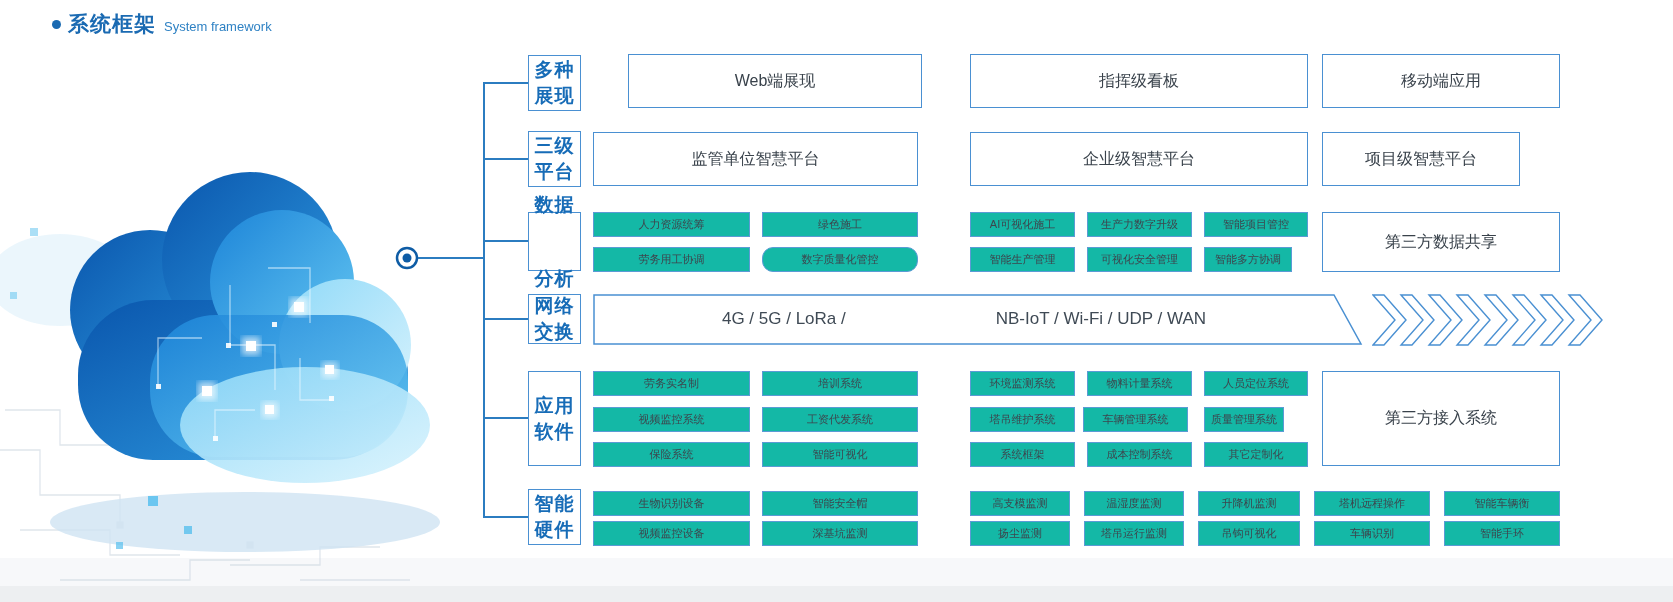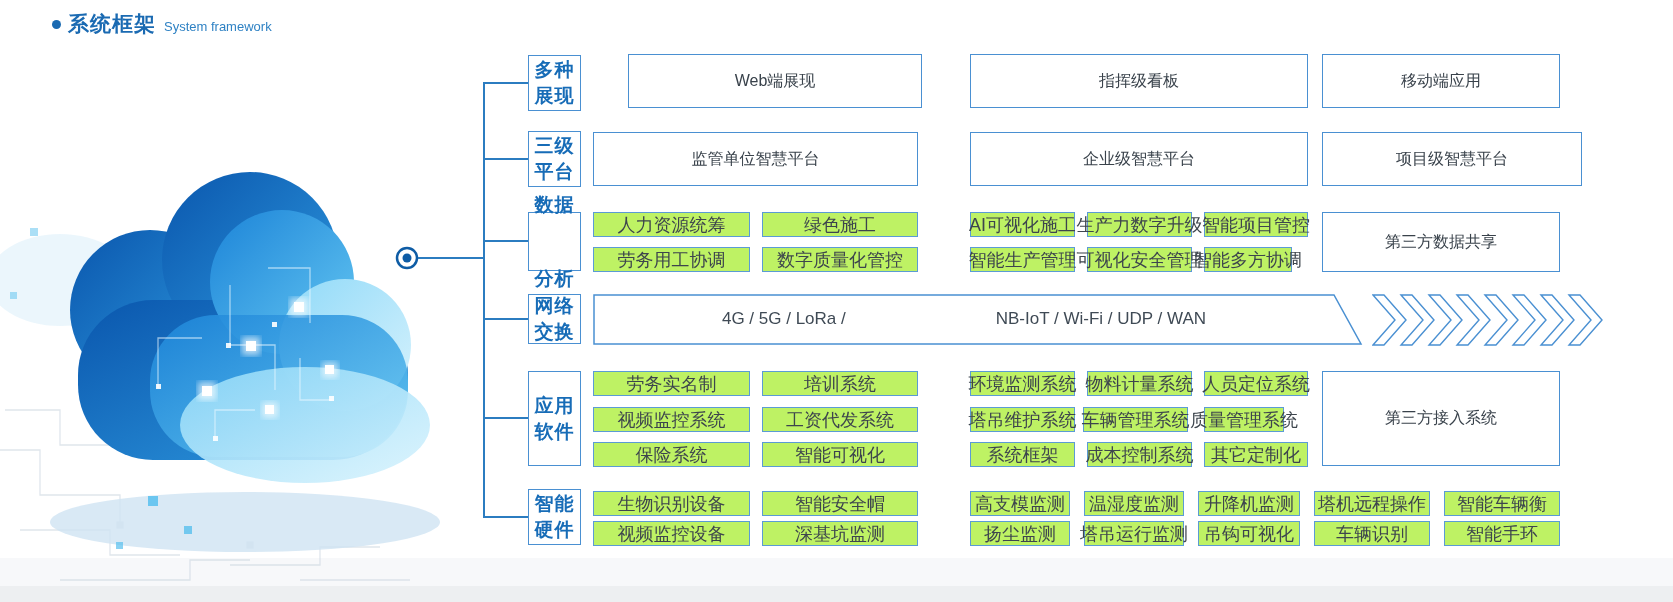--- a/index.html
+++ b/index.html
@@ -15,22 +15,22 @@
   .hline{height:2px;}
   .vline{width:2px;}
   
   .lbl{position:absolute;left:528px;width:53px;border:1.5px solid #4a90d2;background:#fff;
        display:flex;flex-direction:column;align-items:center;justify-content:center;
        color:#176cb7;font-weight:bold;font-size:19px;line-height:26px;letter-spacing:1px;box-sizing:border-box;}
   
   .bb{position:absolute;height:54px;border:1.5px solid #4a90d2;background:#fff;box-sizing:border-box;
       display:flex;align-items:center;justify-content:center;font-size:16px;color:#39424b;}
   
-  .sb{position:absolute;height:25px;border:1.5px solid #5b9bd5;background:#bef264;box-sizing:border-box;
-      display:flex;align-items:center;justify-content:center;font-size:18px;color:#3d454d;white-space:nowrap;}
+  .sb{position:absolute;height:25px;border:1.5px solid #5b9bd5;background:#14b8a6;box-sizing:border-box;
+      display:flex;align-items:center;justify-content:center;font-size:11px;color:#3d454d;white-space:nowrap;}
   
   .tb{position:absolute;left:1322px;width:238px;border:1.5px solid #4a90d2;background:#fff;box-sizing:border-box;
       display:flex;align-items:center;justify-content:center;font-size:16px;color:#39424b;}
   
   .banner-text{position:absolute;left:593px;top:294px;width:742px;height:50px;display:flex;
       align-items:center;justify-content:center;gap:150px;font-size:17px;color:#3f4a55;}
   .strip{position:absolute;left:0;width:1673px;}
 </style>
 </head>
 <body>
@@ -163,29 +163,29 @@
     <div>智能</div>
     <div>硬件</div>
   </div>
 
   <div class="bb" style="left:628px;top:54px;width:294px;">Web端展现</div>
   <div class="bb" style="left:970px;top:54px;width:338px;">指挥级看板</div>
   <div class="bb" style="left:1322px;top:54px;width:238px;">移动端应用</div>
 
   <div class="bb" style="left:593px;top:132px;width:325px;">监管单位智慧平台</div>
   <div class="bb" style="left:970px;top:132px;width:338px;">企业级智慧平台</div>
-  <div class="bb" style="left:1322px;top:132px;width:260px;">项目级智慧平台</div>
+  <div class="bb" style="left:1322px;top:132px;width:198px;">项目级智慧平台</div>
 
   <div class="sb" style="left:593px;top:212px;width:157px;">人力资源统筹</div>
   <div class="sb" style="left:762px;top:212px;width:156px;">绿色施工</div>
   <div class="sb" style="left:970px;top:212px;width:105px;">AI可视化施工</div>
   <div class="sb" style="left:1087px;top:212px;width:105px;">生产力数字升级</div>
   <div class="sb" style="left:1204px;top:212px;width:104px;">智能项目管控</div>
   <div class="sb" style="left:593px;top:247px;width:157px;">劳务用工协调</div>
-  <div class="sb" style="left:762px;top:247px;width:156px;">数字质量化管控</div>
+  <div class="sb" style="left:762px;top:247px;width:156px;border-radius:11px;">数字质量化管控</div>
   <div class="sb" style="left:970px;top:247px;width:105px;">智能生产管理</div>
   <div class="sb" style="left:1087px;top:247px;width:105px;">可视化安全管理</div>
   <div class="sb" style="left:1204px;top:247px;width:88px;">智能多方协调</div>
   <div class="tb" style="top:212px;height:60px;">第三方数据共享</div>
 
   <svg style="position:absolute;left:593px;top:294px;" width="770" height="51" viewBox="0 0 770 51">
     <polygon points="1,1 741,1 768,50 1,50" fill="#ffffff" stroke="#4a90d2" stroke-width="1.5"></polygon>
   </svg>
   <div class="banner-text">
     <span>4G / 5G / LoRa /</span>

